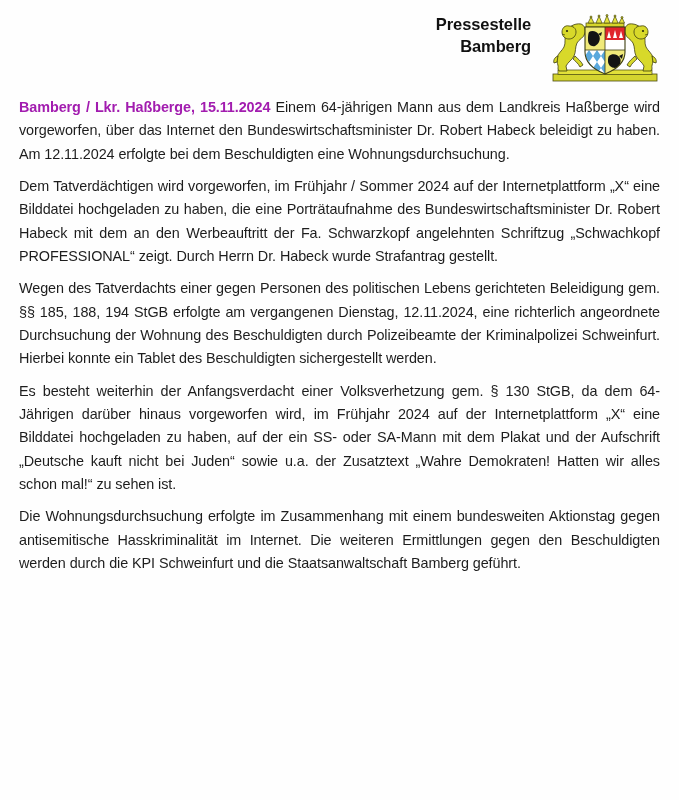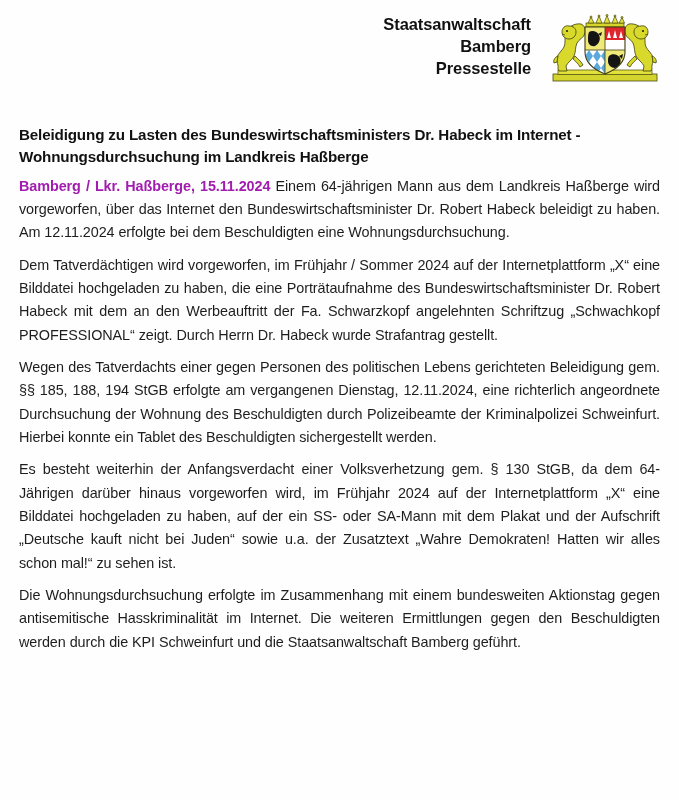--- a/index.html
+++ b/index.html
@@ -87,23 +87,22 @@
     color: #a21caf;
   }
 </style>
 </head>
 <body>
 
 <div class="page">
 
   <header class="letterhead">
     <div class="letterhead-text">
-      <div>Staatsanwaltschaft</div>
+      <div>Pressestelle</div>
       <div>Bamberg</div>
-      <div>Pressestelle</div>
     </div>
 
     <svg class="coat-of-arms" viewBox="0 0 120 74" aria-hidden="true">
 
       <rect x="8" y="62" width="104" height="7" fill="#d4d42e" stroke="#4a4a12" stroke-width="0.8"></rect>
       <rect x="13" y="58" width="94" height="4.5" fill="#e2e03a" stroke="#4a4a12" stroke-width="0.7"></rect>
 
       <g stroke="#3d3d10" stroke-width="0.8" fill="#d8d92a">
         <path d="M36 12 C29 11 23 15 21 21 C19 26 21 31 19 35 C17 39 13 41 12 46
                  C11 50 14 53 13 57 L14 59 L22 59 L21 54 C23 50 27 48 29 44
@@ -176,21 +175,20 @@
                    C63 47 63 45 64 44 Z" fill="#141414"></path>
           <path d="M74 44 L78 42 L77 47 Z" fill="#141414"></path>
         </g>
         <path d="M40 15 L80 15 L80 40 C80 52 70 58 60 62 C50 58 40 52 40 40 Z" fill="none" stroke="#3d3d10" stroke-width="1.1"></path>
         <path d="M60 15 L60 62" stroke="#3d3d10" stroke-width="0.8"></path>
         <path d="M40 38 L80 38" stroke="#3d3d10" stroke-width="0.8"></path>
       </g>
     </svg>
   </header>
 
-  <h1 class="headline">Beleidigung zu Lasten des Bundeswirtschaftsministers Dr. Habeck im Internet - Wohnungsdurchsuchung im Landkreis Haßberge</h1>
 
   <main class="body-copy">
     <p class="para"><span class="dateline">Bamberg / Lkr. Haßberge, 15.11.2024</span><span> Einem 64-jährigen Mann aus dem Landkreis Haßberge wird vorgeworfen, über das Internet den Bundeswirtschaftsminister Dr. Robert Habeck beleidigt zu haben. Am 12.11.2024 erfolgte bei dem Beschuldigten eine Wohnungsdurchsuchung.</span></p>
     <p class="para">Dem Tatverdächtigen wird vorgeworfen, im Frühjahr / Sommer 2024 auf der Internetplattform „X“ eine Bilddatei hochgeladen zu haben, die eine Porträtaufnahme des Bundeswirtschaftsminister Dr. Robert Habeck mit dem an den Werbeauftritt der Fa. Schwarzkopf angelehnten Schriftzug „Schwachkopf PROFESSIONAL“ zeigt. Durch Herrn Dr. Habeck wurde Strafantrag gestellt.</p>
     <p class="para">Wegen des Tatverdachts einer gegen Personen des politischen Lebens gerichteten Beleidigung gem. §§ 185, 188, 194 StGB erfolgte am vergangenen Dienstag, 12.11.2024, eine richterlich angeordnete Durchsuchung der Wohnung des Beschuldigten durch Polizeibeamte der Kriminalpolizei Schweinfurt. Hierbei konnte ein Tablet des Beschuldigten sichergestellt werden.</p>
     <p class="para">Es besteht weiterhin der Anfangsverdacht einer Volksverhetzung gem. § 130 StGB, da dem 64-Jährigen darüber hinaus vorgeworfen wird, im Frühjahr 2024 auf der Internetplattform „X“ eine Bilddatei hochgeladen zu haben, auf der ein SS- oder SA-Mann mit dem Plakat und der Aufschrift „Deutsche kauft nicht bei Juden“ sowie u.a. der Zusatztext „Wahre Demokraten! Hatten wir alles schon mal!“ zu sehen ist.</p>
     <p class="para">Die Wohnungsdurchsuchung erfolgte im Zusammenhang mit einem bundesweiten Aktionstag gegen antisemitische Hasskriminalität im Internet. Die weiteren Ermittlungen gegen den Beschuldigten werden durch die KPI Schweinfurt und die Staatsanwaltschaft Bamberg geführt.</p>
   </main>
 
 </div>

